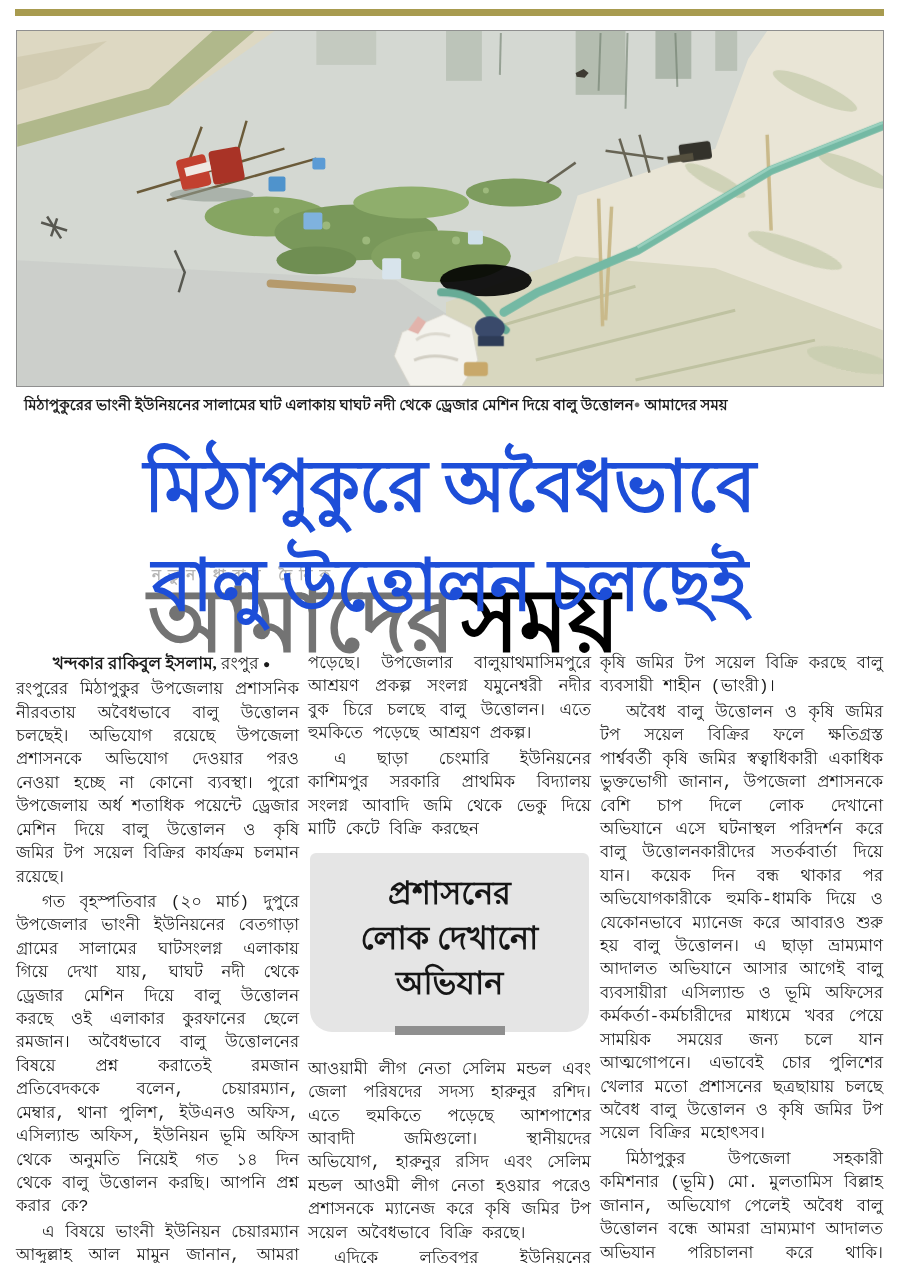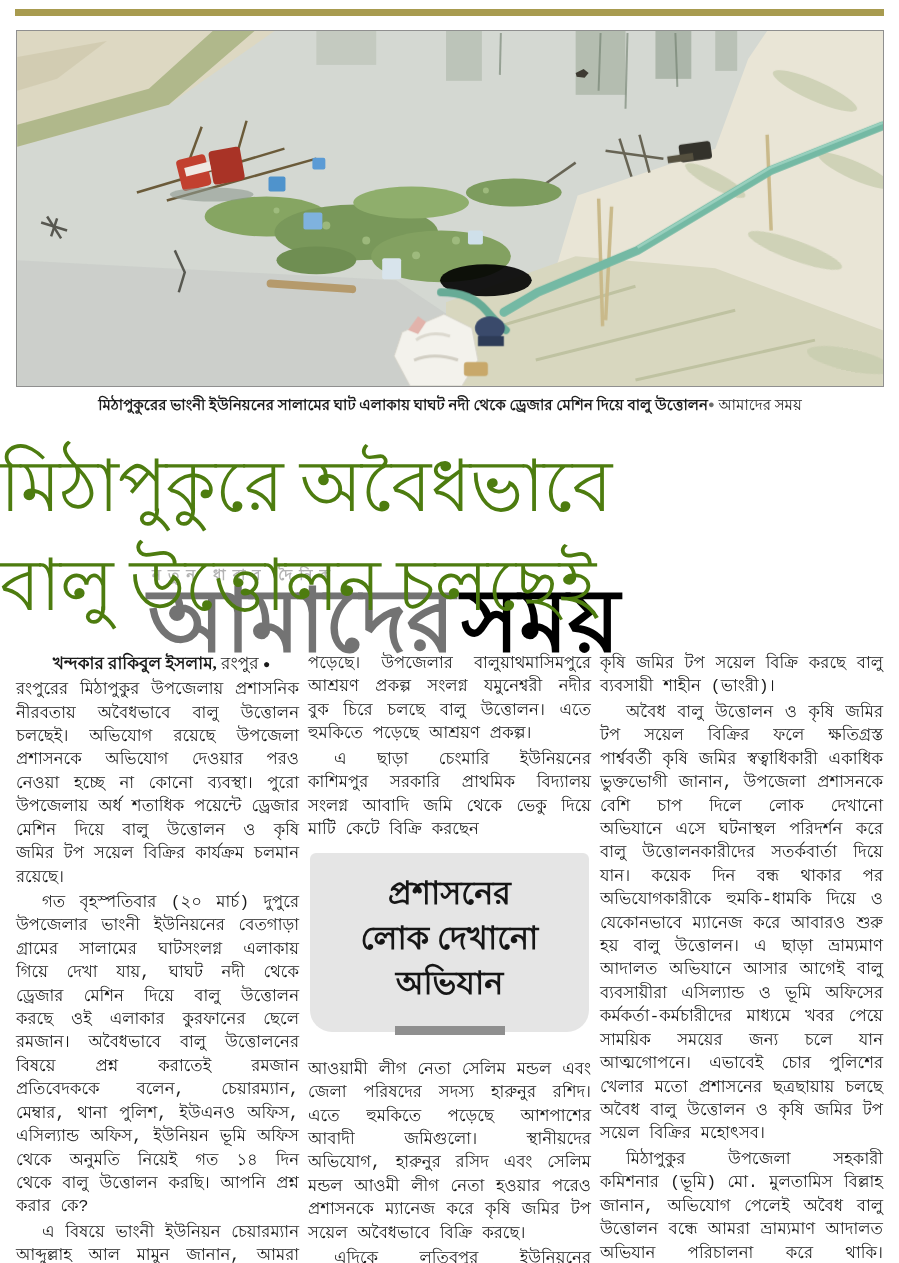--- a/index.html
+++ b/index.html
@@ -14,31 +14,31 @@
 
   
   .photo-frame{
     position:absolute;left:16px;top:30px;width:866px;height:355px;
     border:1px solid #8f8f8f;background:#e9e5d7;overflow:hidden;
   }
   .photo-frame svg{display:block;}
 
   
   .caption-row{
-    position:absolute;left:16px;top:396px;width:868px;
-    display:flex;justify-content:center;align-items:flex-start;
+    position:absolute;left:24px;top:396px;width:868px;
+    display:flex;justify-content:flex-start;align-items:flex-start;
     font-size:15px;font-weight:600;color:#1c1c1c;line-height:1.25;
   }
-  .credit{white-space:nowrap;font-weight:400;}
+  .credit{white-space:nowrap;font-weight:700;}
   .credit .dot{color:#6f6f6f;font-size:11px;vertical-align:2px;margin-right:4px;}
 
   
   .headline{
-    position:relative;z-index:2;margin-top:438px;text-align:left;
-    font-weight:normal;color:#4d7c0f;line-height:1.38;font-size:72px;
+    position:relative;z-index:2;margin-top:438px;text-align:center;
+    font-weight:bold;color:#1d4ed8;line-height:1.38;font-size:72px;
     letter-spacing:-1px;
   }
   .headline .hl-line{display:block;}
 
   
   .watermark{
     position:absolute;left:148px;top:563px;z-index:1;width:640px;
     pointer-events:none;
   }
   .wm-tagline{

